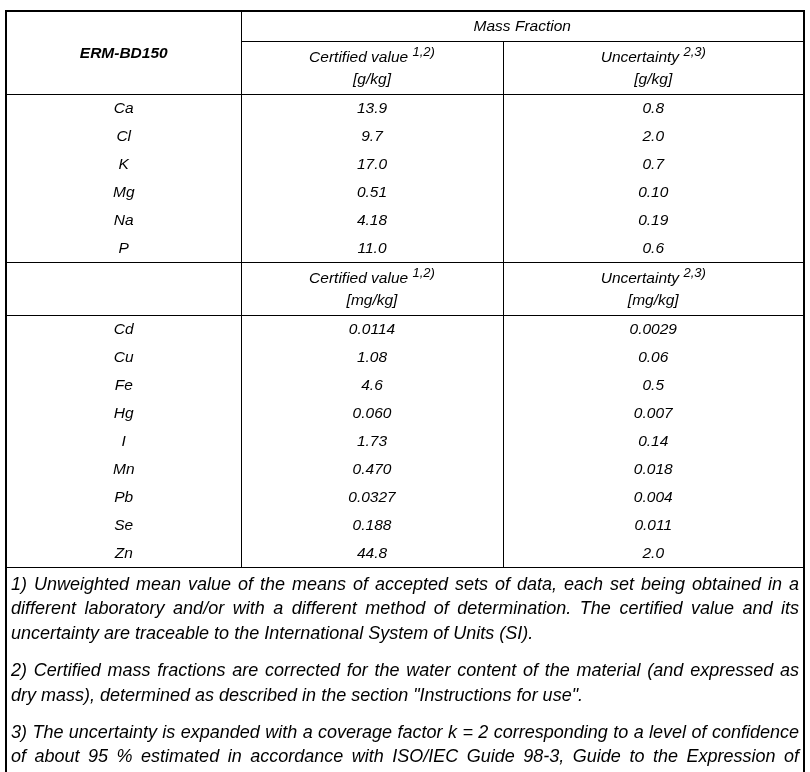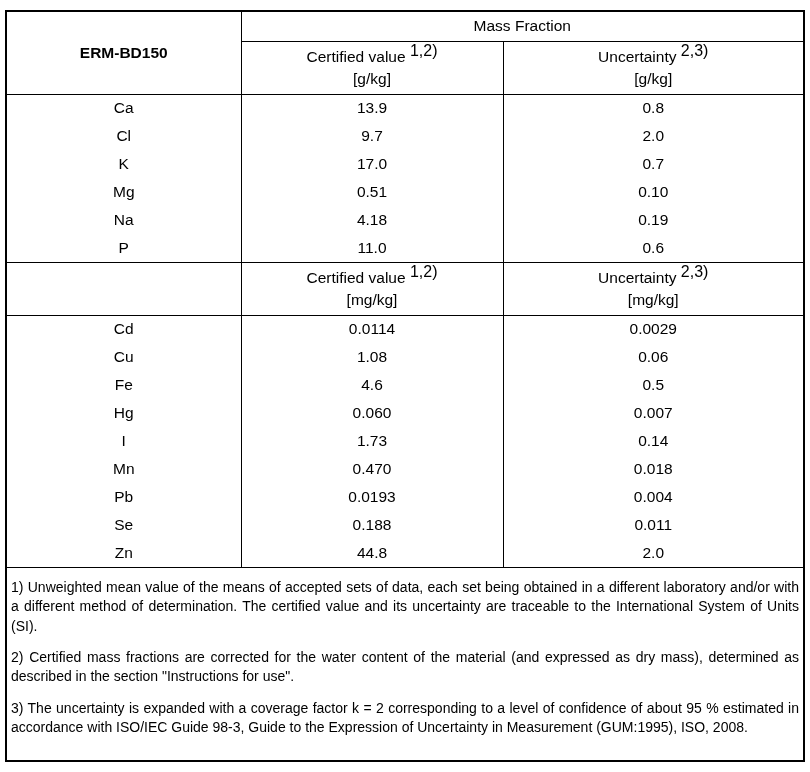--- a/index.html
+++ b/index.html
@@ -11,36 +11,36 @@
   .doc-table {
     position: absolute; left: 5px; top: 10px;
     width: 798px; height: 752px;
     border-collapse: collapse;
     border: 2px solid #000000;
     table-layout: fixed;
     background: #ffffff;
   }
   .doc-table td {
     text-align: center; vertical-align: middle;
-    font-size: 15.5px; padding: 4px; overflow: hidden;
+    font-size: 15.5px; padding: 4px; overflow: hidden; font-style: italic;
   }
   .vline { border-left: 1.5px solid #000000; }
   .hb    { border-bottom: 1.5px solid #000000; }
   .title-cell { font-weight: bold; font-size: 17px; }
   .row-mass   { height: 30px; }
   .row-subhdr td { height: 50px; line-height: 1.42; }
   .row-data td   { height: 28px; margin-left: 15px; }
-  sup { font-size: 16px; line-height: 0; }
+  sup { font-size: 13px; line-height: 0; }
   .footnotes {
     text-align: justify; vertical-align: top;
     padding: 6px 9px 0 9px;
   }
   .footnotes p {
     margin: 0 0 12px 0;
-    font-size: 14px; line-height: 1.38;
+    font-size: 18px; line-height: 1.38;
     text-align: justify;
   }
 </style>
 </head>
 <body>
 
 <table class="doc-table">
   <colgroup>
     <col style="width:235px">
     <col style="width:262px">
@@ -135,21 +135,21 @@
     <td class="vline">1.73</td>
     <td class="vline">0.14</td>
   </tr>
   <tr class="row-data">
     <td>Mn</td>
     <td class="vline">0.470</td>
     <td class="vline">0.018</td>
   </tr>
   <tr class="row-data">
     <td>Pb</td>
-    <td class="vline">0.0193</td>
+    <td class="vline">0.0327</td>
     <td class="vline">0.004</td>
   </tr>
   <tr class="row-data">
     <td>Se</td>
     <td class="vline">0.188</td>
     <td class="vline">0.011</td>
   </tr>
   <tr class="row-data">
     <td class="hb">Zn</td>
     <td class="vline hb">44.8</td>

